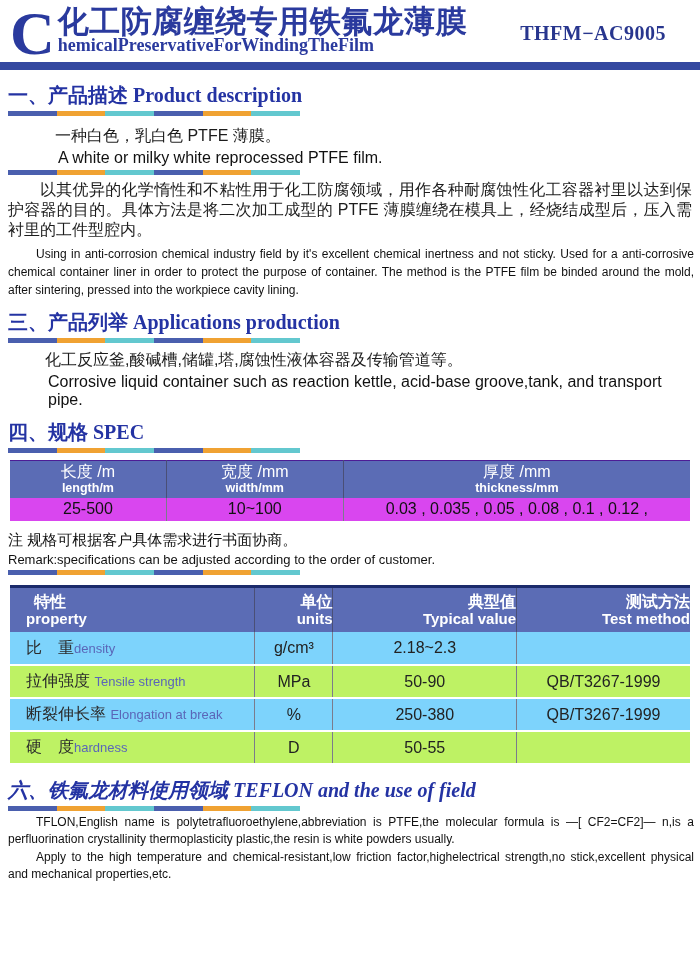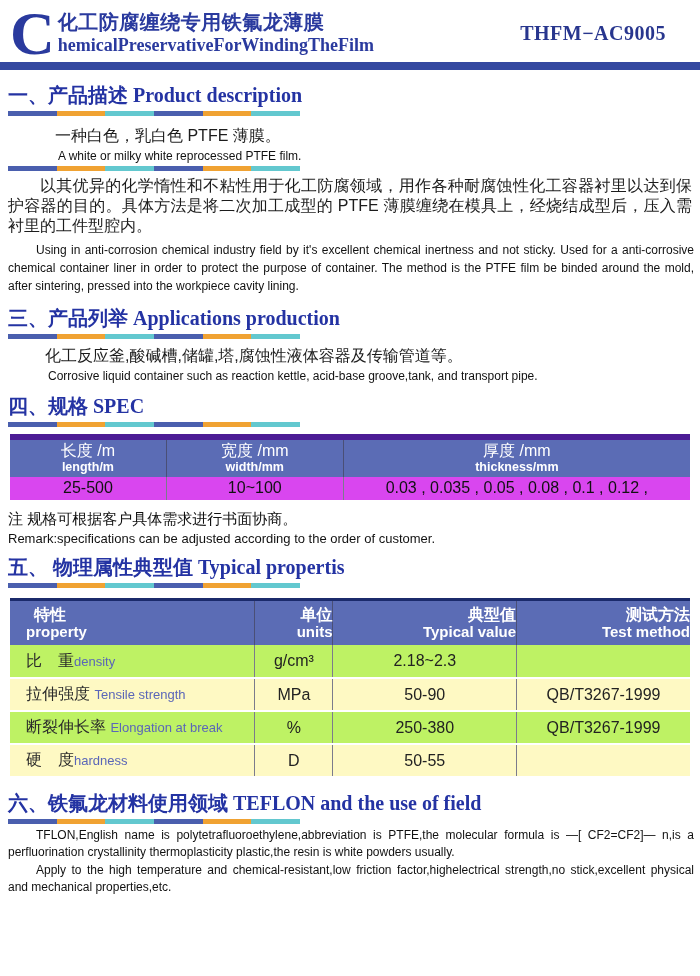--- a/index.html
+++ b/index.html
@@ -11,21 +11,21 @@
   }
 
   
   .header { display:flex; justify-content:space-between; align-items:flex-start; padding:6px 10px 0 10px; }
   .logo-row { display:flex; align-items:flex-start; }
   .logo-c {
     font-family:"Liberation Serif","DejaVu Serif",serif;
     font-weight:bold; font-size:62px; line-height:54px; color:#2a3a9e;
   }
   .title-block { margin-left:3px; padding-top:3px; }
-  .title-cn { font-size:20px; font-weight:bold; color:#2a3a9e; letter-spacing:0.5px; line-height:26px; }
+  .title-cn { font-size:31px; font-weight:bold; color:#2a3a9e; letter-spacing:0.5px; line-height:26px; }
   .title-en {
     font-family:"Liberation Serif","DejaVu Serif",serif;
     font-size:18px; font-weight:bold; color:#2a3a9e; line-height:21px;
   }
   .model {
     font-family:"Liberation Serif","DejaVu Serif",serif;
     font-size:20px; font-weight:bold; color:#28368e; margin:16px 24px 0 0; letter-spacing:0.5px;
   }
   .top-bar { height:8px; background:#3448a0; margin-top:2px; }
 
@@ -36,44 +36,44 @@
     font-weight:bold; font-size:20px; color:#2433a3; line-height:26px;
   }
   .rule { display:flex; height:5px; width:292px; margin:3px 0 0 8px; }
   .rule span { flex:1 1 0; }
   .rule .c1 { background:#4a5fae; }
   .rule .c2 { background:#f0a232; }
   .rule .c3 { background:#63c8cf; }
 
   
   .cn-line  { font-size:16px; color:#1c1c1c; }
-  .en-line  { font-size:12px; color:#111; }
+  .en-line  { font-size:16px; color:#111; }
   .cn-para  { font-size:16px; color:#1c1c1c; line-height:20px; text-indent:2em; margin:5px 8px 0 8px; text-align:justify; }
   .en-para  { font-size:12px; color:#111; line-height:18px; text-indent:28px; margin:5px 6px 0 8px; text-align:justify; }
 
   .s1-head { margin-top:12px; }
   .s1-cn { margin:10px 0 0 55px; }
   .s1-en { margin:2px 0 0 58px; }
 
   .s2-head { margin-top:10px; }
 
   .s3-head { margin-top:10px; }
   .s3-cn { margin:7px 0 0 45px; }
   .s3-en { margin:2px 0 0 48px; }
 
   .s4-head { margin-top:10px; }
   .note-cn { font-size:15px; color:#111; margin:10px 0 0 8px; }
   .note-en { font-size:13px; color:#111; margin:2px 0 0 8px; }
 
   .s5-head { margin-top:8px; }
-  .s6-head { margin-top:12px; }
+  .s6-head { margin-top:12px;font-style:italic; }
 
   
   table { border-collapse:collapse; table-layout:fixed; margin:7px 0 0 10px; width:680px; }
-  .spec-table { border-top:6px solid #4c1d95; }
+  .spec-table { border-top:1px solid #4c1d95; }
   .spec-table th {
     background:#5b6cb5; color:#fff; font-weight:normal; text-align:center;
     padding:2px 0 3px 0; border-left:1px solid #4a4f76;
   }
   .spec-table th:first-child { border-left:none; }
   .spec-table .h-cn { font-size:16px; line-height:18px; display:block; }
   .spec-table .h-en { font-size:12.5px; font-weight:bold; line-height:14px; display:block; }
   .spec-table td {
     background:#d946ef; text-align:center; font-size:16px; color:#111;
     padding:2px 0 3px 0; border-left:1px solid #7b7b8c;
@@ -87,22 +87,22 @@
     padding:4px 0 6px 0; border-left:1px solid #4a4f76;
   }
   .props-table th:first-child { text-align:left; padding-left:16px; border-left:none; }
   .props-table .h-cn { font-size:16px; font-weight:bold; line-height:19px; display:block;padding-left:8px; }
   .props-table .h-en { font-size:15px; font-weight:bold; line-height:15px; display:block; }
   .props-table td {
     text-align:center; font-size:16px; color:#222;
     padding:0; height:33px; border-left:1px solid #7b7b8c; border-bottom:2px solid #fff;
   }
   .props-table td:first-child { text-align:left; padding-left:16px; border-left:none; }
-  .props-table tr.gray td  { background:#bef264; }
-  .props-table tr.light td { background:#fef9c3; }
+  .props-table tr.gray td  { background:#7dd3fc; }
+  .props-table tr.light td { background:#bef264; }
   .prop-cn { font-size:16px; color:#2b2b2b; }
   .prop-en { font-size:13px; color:#5a66b8; }
   .units-cell { font-size:15px; }
   .pcol-prop { width:36%; } .pcol-units { width:11.5%; } .pcol-val { width:27%; } .pcol-method { width:25.5%; }
 </style>
 </head>
 <body>
 
 <div class="page">
 
@@ -181,21 +181,20 @@
     <tr>
       <td>25-500</td>
       <td>10~100</td>
       <td>0.03 , 0.035 , 0.05 , 0.08 , 0.1 , 0.12 ,</td>
     </tr>
   </tbody>
     </table>
   <div class="note-cn">注 规格可根据客户具体需求进行书面协商。</div>
   <div class="note-en">Remark:specifications can be adjusted according to the order of customer.</div>
 
-  <div class="sec-head s5-head">五、 物理属性典型值 Typical propertis</div>
   <div class="rule">
     <span class="c1"></span>
       <span class="c2"></span>
       <span class="c3"></span>
       <span class="c1"></span>
       <span class="c2"></span>
       <span class="c3"></span>
   </div>
   <table class="props-table">
     <tbody>

